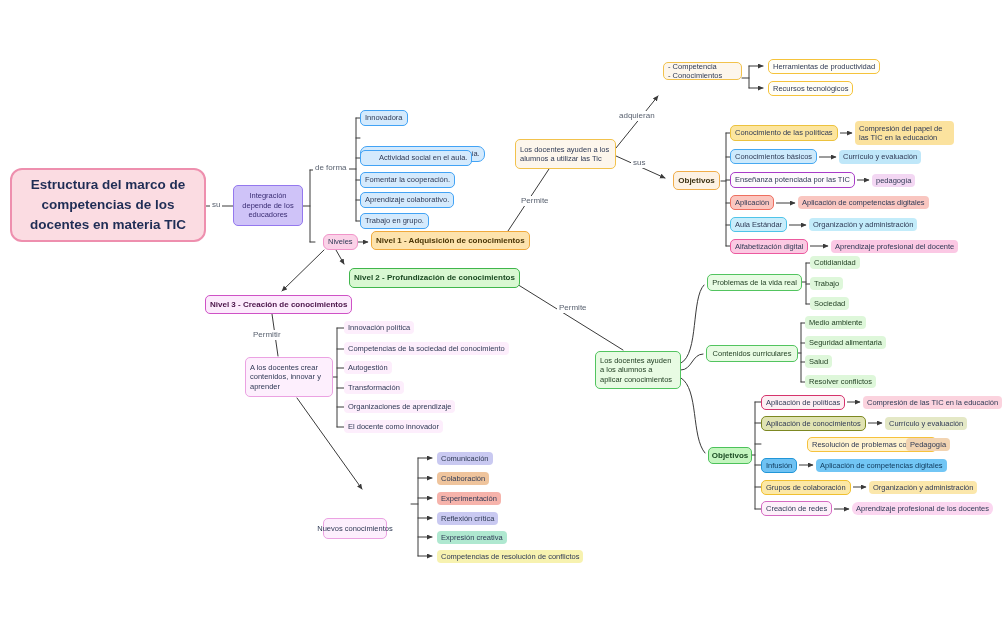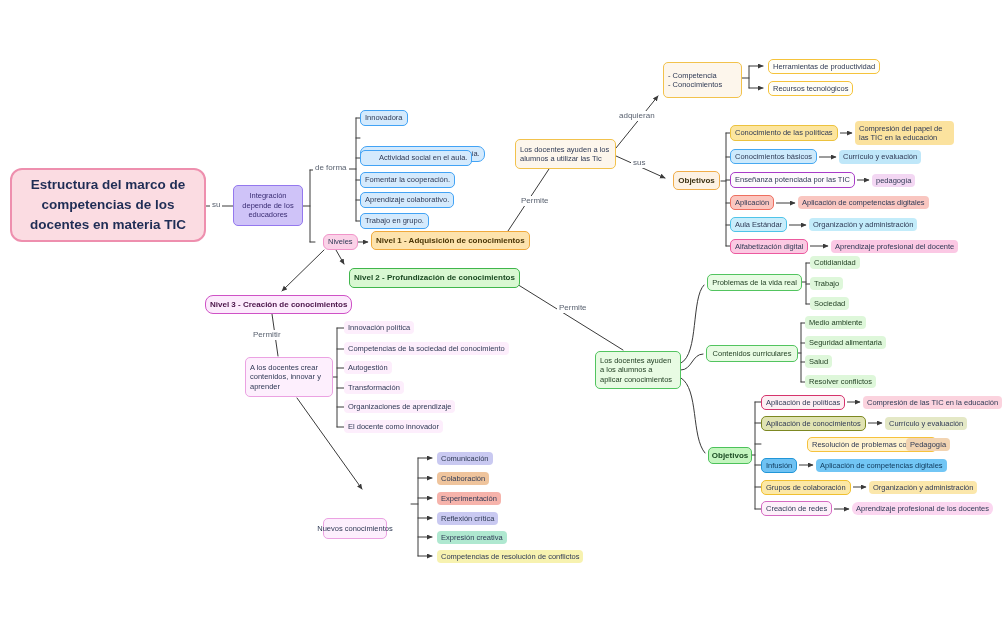--- a/index.html
+++ b/index.html
@@ -79,24 +79,24 @@
       <div class="n wrapc" style="background: rgb(207, 195, 248); border-color: rgb(148, 120, 238); color: rgb(58, 45, 115); left: 233px; top: 185px; width: 70px; height: 41px;">Integración depende de los educadores</div>
       <div class="n" style="background: rgb(251, 210, 232); border-color: rgb(240, 149, 201); left: 323px; top: 234px; height: 16px; border-radius: 6px;">Niveles</div>
       <div class="n" style="background: rgb(212, 234, 253); border-color: rgb(66, 163, 245); left: 360px; top: 110px; height: 16px;">Innovadora</div>
       <div class="n" style="background: rgb(212, 234, 253); border-color: rgb(66, 163, 245); left: 360px; top: 146px; height: 16px; border-radius: 7px;">Combinar tecnología y pedagogía.</div>
       <div class="n" style="background: rgb(212, 234, 253); border-color: rgb(66, 163, 245); left: 360px; top: 150px; height: 16px; padding-left: 18px;">Actividad social en el aula.</div>
       <div class="n" style="background: rgb(212, 234, 253); border-color: rgb(66, 163, 245); left: 360px; top: 172px; height: 16px;">Fomentar la cooperación.</div>
       <div class="n" style="background: rgb(212, 234, 253); border-color: rgb(66, 163, 245); left: 360px; top: 192px; height: 16px;">Aprendizaje colaborativo.</div>
       <div class="n" style="background: rgb(212, 234, 253); border-color: rgb(66, 163, 245); left: 360px; top: 213px; height: 16px;">Trabajo en grupo.</div>
       <div class="n bold" style="background: rgb(253, 227, 173); border-color: rgb(240, 169, 60); color: rgb(74, 53, 5); left: 371px; top: 231px; height: 19px;">Nivel 1 - Adquisición de conocimientos</div>
       <div class="n bold" style="background: rgb(217, 248, 210); border-color: rgb(64, 182, 76); color: rgb(27, 74, 34); left: 349px; top: 268px; height: 20px;">Nivel 2 - Profundización de conocimientos</div>
-      <div class="n bold" style="background: rgb(252, 234, 252); border-color: rgb(207, 82, 198); color: rgb(74, 19, 72); left: 205px; top: 295px; height: 19px; border-radius: 8px;">Nivel 3 - Creación de conocimientos</div>
+      <div class="n bold" style="background: rgb(252, 234, 252); border-color: rgb(207, 82, 198); color: rgb(74, 19, 72); left: 205px; top: 295px; height: 19px;">Nivel 3 - Creación de conocimientos</div>
       <div class="n ml" style="background: rgb(253, 246, 236); border-color: rgb(242, 194, 76); left: 515px; top: 139px; width: 101px; height: 30px;">Los docentes ayuden a los
 alumnos a utilizar las Tic</div>
-      <div class="n ml" style="background: rgb(253, 246, 236); border-color: rgb(242, 194, 76); left: 663px; top: 62px; width: 79px; height: 36px;">- Competencia
+      <div class="n ml" style="background: rgb(253, 246, 236); border-color: rgb(242, 194, 76); left: 663px; top: 62px; width: 79px; height: 18px;">- Competencia
 - Conocimientos</div>
       <div class="n" style="background: rgb(255, 254, 247); border-color: rgb(245, 195, 59); left: 768px; top: 59px; height: 15px;">Herramientas de productividad</div>
       <div class="n" style="background: rgb(255, 254, 247); border-color: rgb(245, 195, 59); left: 768px; top: 81px; height: 15px;">Recursos tecnológicos</div>
       <div class="n bold" style="background: rgb(253, 242, 228); border-color: rgb(240, 173, 74); color: rgb(59, 48, 18); left: 673px; top: 171px; width: 47px; height: 19px;">Objetivos</div>
       <div class="n" style="background: rgb(252, 229, 158); border-color: rgb(236, 194, 62); left: 730px; top: 125px; height: 16px;">Conocimiento de las políticas</div>
       <div class="n pill ml" style="background: rgb(251, 226, 158); left: 855px; top: 121px; width: 99px; height: 24px;">Compresión del papel de
 las TIC en la educación</div>
       <div class="n" style="background: rgb(205, 234, 252); border-color: rgb(71, 169, 241); left: 730px; top: 149px; height: 15px;">Conocimientos básicos</div>
       <div class="n pill" style="background: rgb(191, 231, 249); left: 839px; top: 150px; height: 14px;">Currículo y evaluación</div>
       <div class="n" style="background: rgb(253, 250, 253); border-color: rgb(168, 60, 200); left: 730px; top: 172px; height: 16px;">Enseñanza potenciada por las TIC</div>

